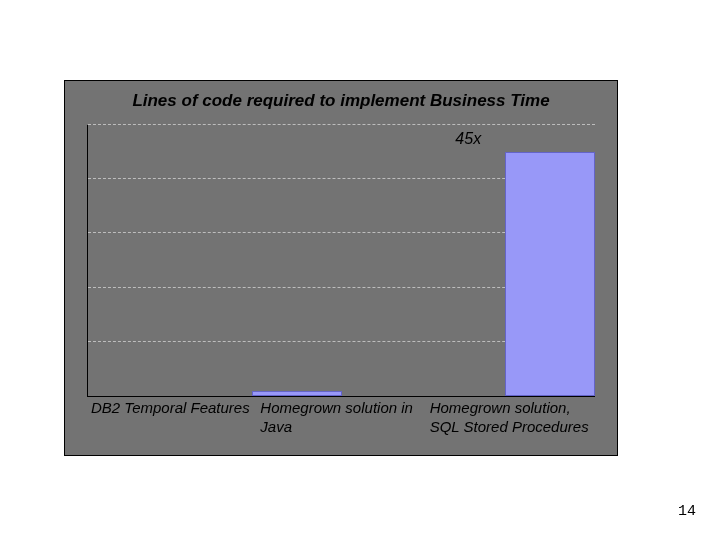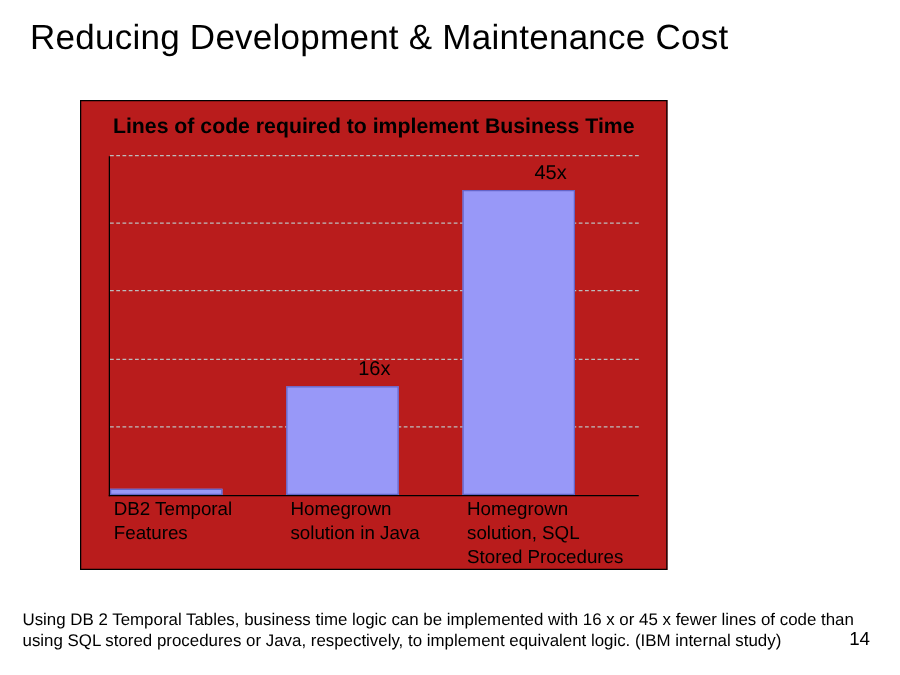--- a/index.html
+++ b/index.html
@@ -24,25 +24,26 @@
     left: 24px;
     right: 24px;
     font-size: 28px;
     font-weight: 400;
     letter-spacing: 0.2px;
   }
   .chart-box {
     position: absolute;
     top: 80px;
     left: 64px;
-    width: 470px;
+    width: 554px;
     height: 376px;
     border: 1px solid #000;
-    background: #b91c1c;
+    background: #737373;
     box-sizing: border-box;
+    font-style: italic;
   }
   .chart-title {
     position: absolute;
     top: 10px;
     left: 0;
     right: 0;
     text-align: center;
     font-size: 17px;
     font-weight: 700;
   }
@@ -69,21 +70,21 @@
     bottom: 0;
     top: 0;
     display: flex;
     align-items: flex-end;
   }
   .bar-slot {
     flex: 1 1 0;
     position: relative;
     height: 100%;
     display: flex;
-    justify-content: flex-start;
+    justify-content: flex-end;
     align-items: flex-end;
   }
   .bar {
     width: 90px;
     background: #9898f8;
     border: 1px solid #6464c8;
     box-sizing: border-box;
   }
   .bar-label {
     position: absolute;
@@ -113,61 +114,56 @@
     right: 28px;
     bottom: 18px;
     font-size: 13.5px;
     line-height: 1.3;
   }
   .page-number {
     position: absolute;
     right: 24px;
     bottom: 20px;
     font-size: 15px;
+    font-family: Liberation Mono, monospace;
   }
 </style>
 </head>
 <body>
 
 <div class="slide">
 
-  <div class="slide-title">Reducing Development &amp; Maintenance Cost</div>
 
   <div class="chart-box">
 
     <div class="chart-title">Lines of code required to implement Business Time</div>
 
     <div class="plot-area">
       <div class="gridline" style="bottom: 20%;"></div>
       <div class="gridline" style="bottom: 40%;"></div>
       <div class="gridline" style="bottom: 60%;"></div>
       <div class="gridline" style="bottom: 80%;"></div>
       <div class="gridline" style="bottom: 100%;"></div>
 
       <div class="bars-row">
         <div class="bar-slot">
           <div class="bar-label" style="bottom: calc(2% + 4px);"></div>
           <div class="bar" style="height: 2%; background: rgb(152, 152, 248); border-color: rgb(100, 100, 200);"></div>
         </div>
         <div class="bar-slot">
-          <div class="bar-label" style="bottom: calc(32% + 4px);">16x</div>
-          <div class="bar" style="height: 32%; background: rgb(152, 152, 248); border-color: rgb(100, 100, 200);"></div>
-        </div>
-        <div class="bar-slot">
           <div class="bar-label" style="bottom: calc(90% + 4px);">45x</div>
           <div class="bar" style="height: 90%; background: rgb(152, 152, 248); border-color: rgb(100, 100, 200);"></div>
         </div>
       </div>
     </div>
 
     <div class="x-labels">
       <div class="x-label">DB2 Temporal Features</div>
       <div class="x-label">Homegrown solution in Java</div>
       <div class="x-label">Homegrown solution, SQL Stored Procedures</div>
     </div>
 
   </div>
 
-  <div class="caption">Using DB 2 Temporal Tables, business time logic can be implemented with 16 x or 45 x fewer lines of code than using SQL stored procedures or Java, respectively, to implement equivalent logic. (IBM internal study)</div>
 
   <div class="page-number">14</div>
 
 </div>
 
 </body></html>

